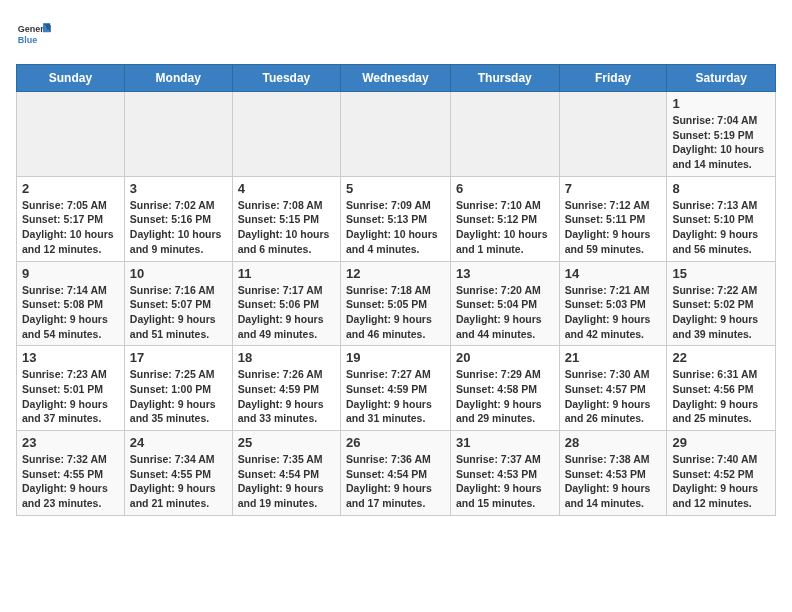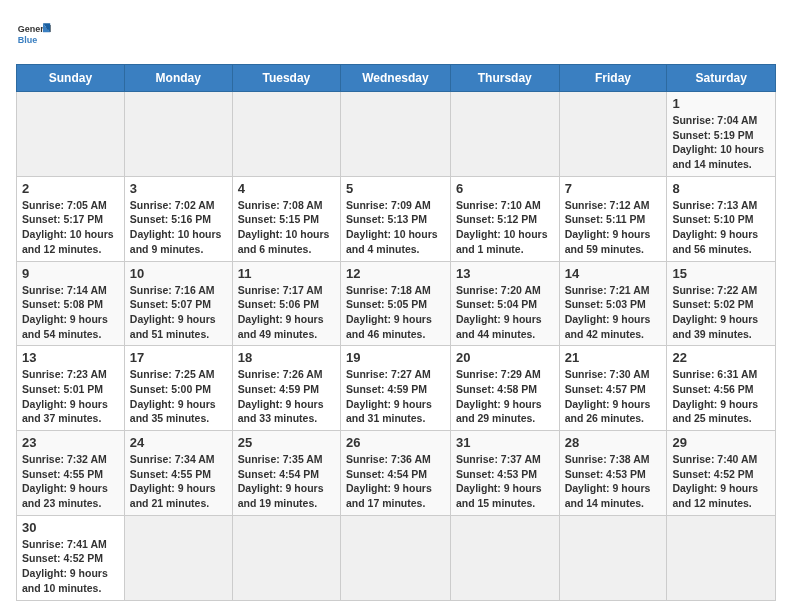--- a/index.html
+++ b/index.html
@@ -234,21 +234,21 @@
         <td>
           <span class="day-number">13</span>
           <div class="day-info">Sunrise: 7:23 AM
 Sunset: 5:01 PM
 Daylight: 9 hours
 and 37 minutes.</div>
         </td>
         <td>
           <span class="day-number">17</span>
           <div class="day-info">Sunrise: 7:25 AM
-Sunset: 5:00 PM
+Sunset: 1:00 PM
 Daylight: 9 hours
 and 35 minutes.</div>
         </td>
         <td>
           <span class="day-number">18</span>
           <div class="day-info">Sunrise: 7:26 AM
 Sunset: 4:59 PM
 Daylight: 9 hours
 and 33 minutes.</div>
         </td>
@@ -324,30 +324,15 @@
 Daylight: 9 hours
 and 14 minutes.</div>
         </td>
         <td>
           <span class="day-number">29</span>
           <div class="day-info">Sunrise: 7:40 AM
 Sunset: 4:52 PM
 Daylight: 9 hours
 and 12 minutes.</div>
         </td>
-      </tr>
-      <tr>
-        <td>
-          <span class="day-number">30</span>
-          <div class="day-info">Sunrise: 7:41 AM
-Sunset: 4:52 PM
-Daylight: 9 hours
-and 10 minutes.</div>
-        </td>
-        <td class="empty-cell"></td>
-        <td class="empty-cell"></td>
-        <td class="empty-cell"></td>
-        <td class="empty-cell"></td>
-        <td class="empty-cell"></td>
-        <td class="empty-cell"></td>
       </tr>
     </tbody>
 </table>
 
 </body></html>

